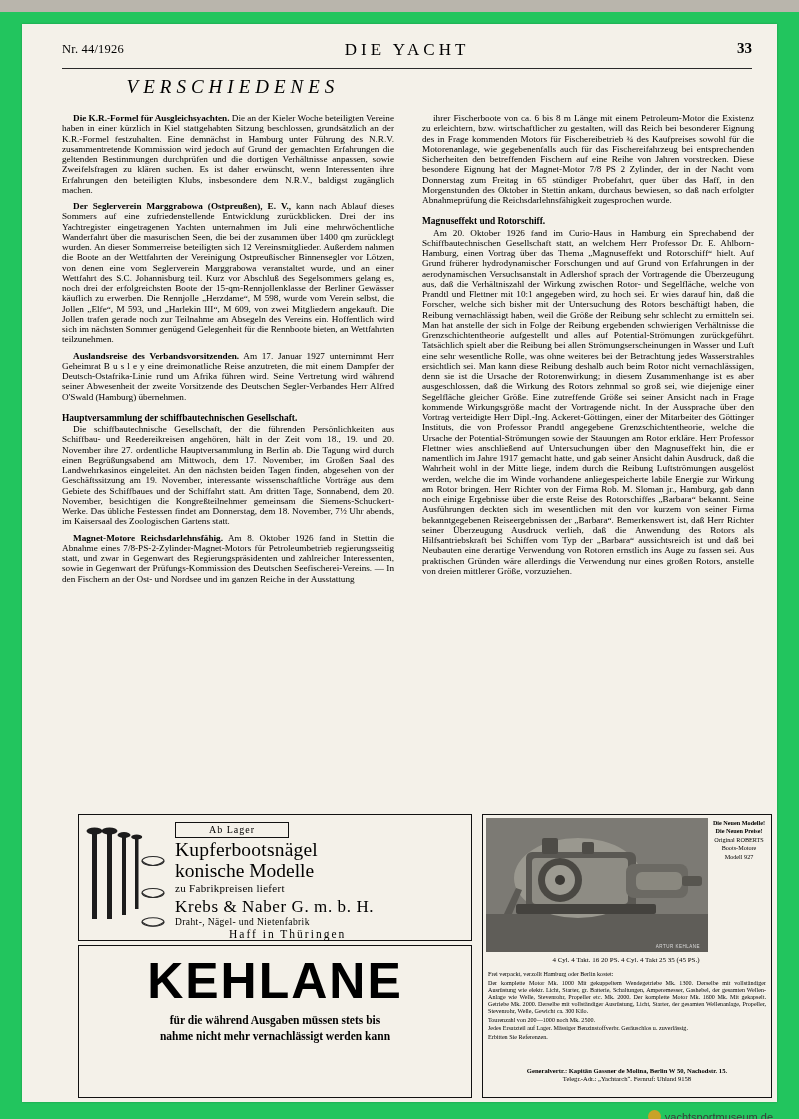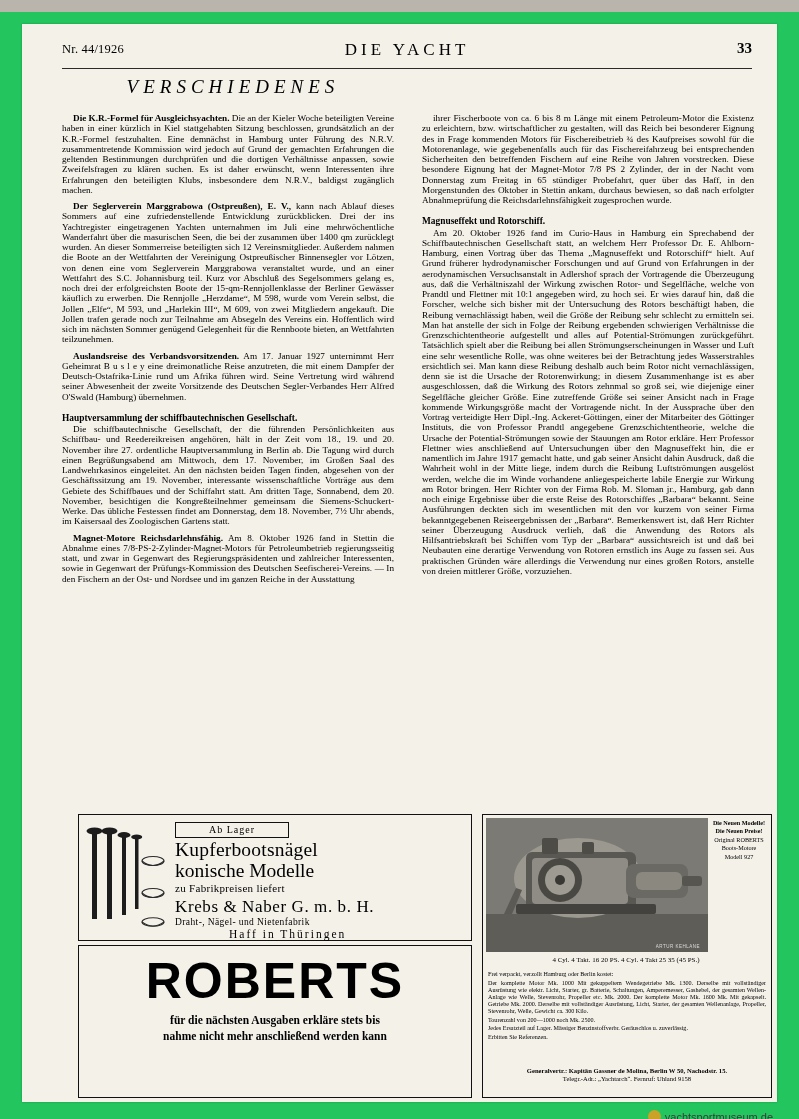--- a/index.html
+++ b/index.html
@@ -136,24 +136,24 @@
           <div class="ablager">Ab Lager</div>
           <div class="l1">Kupferbootsnägel</div>
           <div class="l2">konische Modelle</div>
           <div class="l3">zu Fabrikpreisen liefert</div>
           <div class="l4">Krebs &amp; Naber G. m. b. H.</div>
           <div class="l5">Draht-, Nägel- und Nietenfabrik</div>
           <div class="l6">Haff in Thüringen</div>
         </div>
 
         <div class="ad-anzeigen">
-          <div class="anzeigen-word">ROBERTS</div>
+          <div class="anzeigen-word">KEHLANE</div>
           <div class="anz-body">
-            <div>für die nächsten Ausgaben erkläre stets bis</div>
-            <div>nahme nicht mehr anschließend werden kann</div>
+            <div>für die während Ausgaben müssen stets bis</div>
+            <div>nahme nicht mehr vernachlässigt werden kann</div>
           </div>
         </div>
 
       </div>
 
       <div class="ad-right">
         <div class="motorpic">
           <svg viewBox="0 0 222 134" width="222" height="134">
             <rect x="0" y="0" width="222" height="134" fill="#7c7a74"></rect>
             <rect x="0" y="96" width="222" height="38" fill="#5f5d58"></rect>

